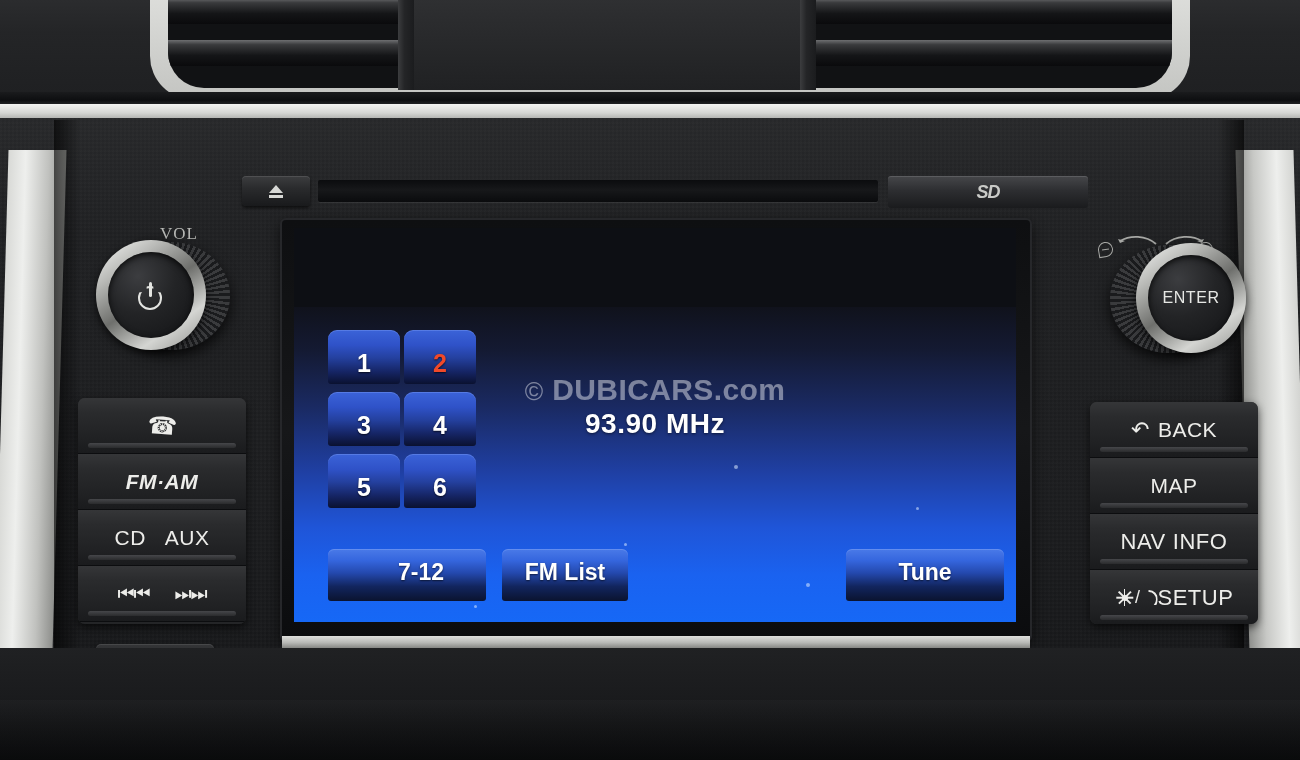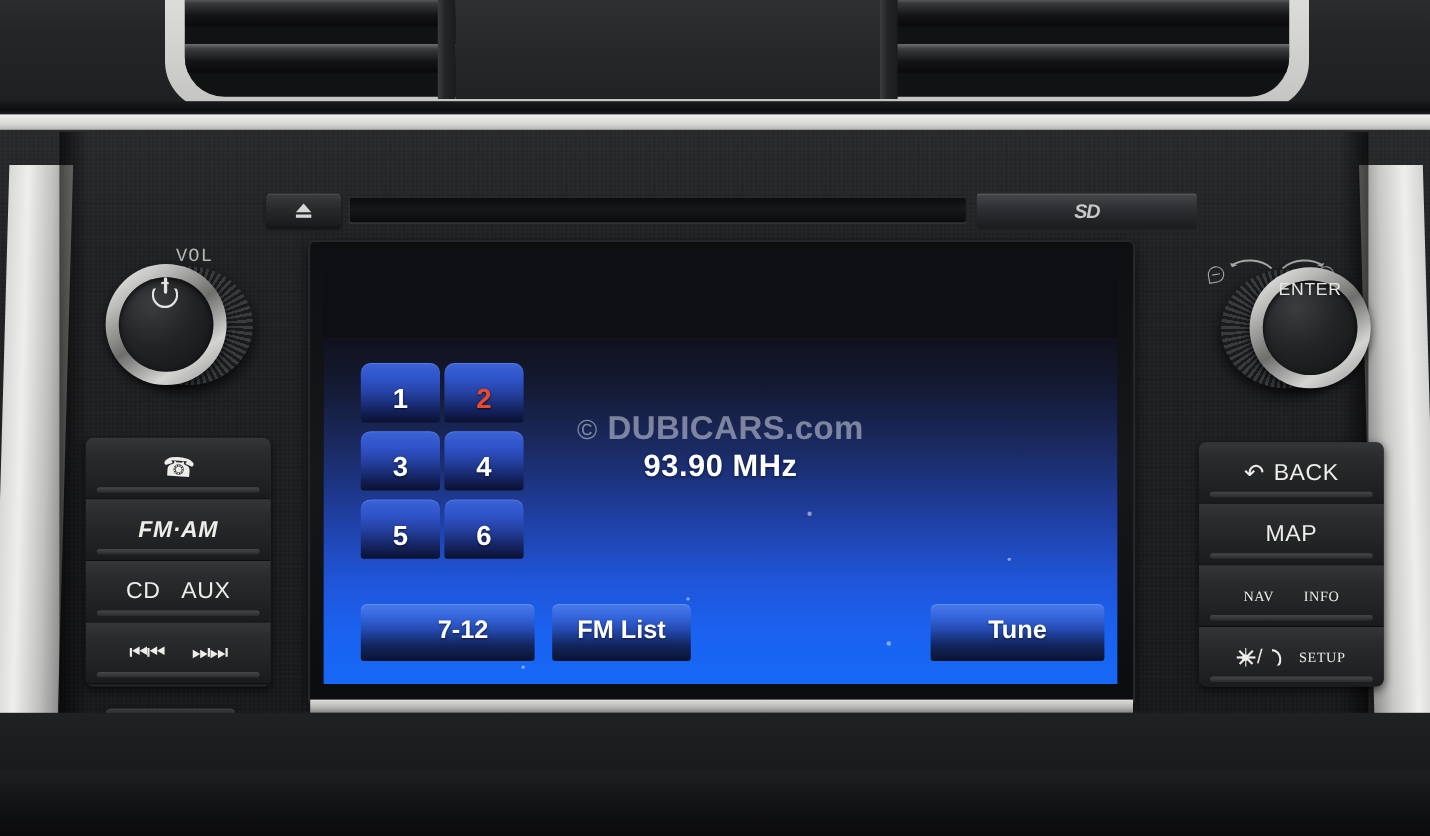--- a/index.html
+++ b/index.html
@@ -139,33 +139,33 @@
   }
   .knob-chrome {
     position: absolute; border-radius: 50%;
     background: linear-gradient(145deg,#fafbf9 0%, #b9bab7 25%, #6e6f6c 50%, #d4d5d2 75%, #8c8d8a 100%);
     box-shadow: 0 3px 8px rgba(0,0,0,0.7);
     display: flex; align-items: center; justify-content: center;
   }
   .knob-face {
     border-radius: 50%;
     background: radial-gradient(circle at 35% 28%, #3c3d40 0%, #232426 45%, #121315 100%);
-    display: flex; align-items: flex-start; justify-content: center;
+    display: flex; align-items: center; justify-content: center;
     box-shadow: 0 2px 6px rgba(0,0,0,0.8) inset;
   }
 
   
   #vol-knob { left: 96px; top: 240px; width: 150px; height: 110px; }
   #vol-knob .knob-ridges { left: 16px; top: 2px; width: 118px; height: 108px; }
   #vol-knob .knob-chrome { left: 0px; top: 0px; width: 110px; height: 110px; }
   #vol-knob .knob-face { width: 86px; height: 86px; }
   .vol-label {
     position: absolute; left: 160px; top: 224px;
     font-size: 17px; color: #b7b8b5; letter-spacing: 1px;
-    font-family: Liberation Mono, monospace;
+    font-family: Liberation Serif, serif;
   }
   .power-glyph {
     position: relative; width: 26px; height: 26px;
   }
   .power-ring {
     position: absolute; left: 0; top: 4px; width: 24px; height: 24px;
     border: 2.6px solid #e3e4e1; border-radius: 50%;
     clip-path: polygon(0 26%, 36% 26%, 36% 0, 64% 0, 64% 26%, 100% 26%, 100% 100%, 0 100%);
   }
   .power-stem {
@@ -225,21 +225,21 @@
     color: #ededea;
     font-size: 21px; letter-spacing: 0.5px;
   }
   .hw-btn::before {
     content: ""; position: absolute; left: 10px; right: 10px; bottom: 5px;
     height: 5px; border-radius: 3px;
     background: linear-gradient(180deg,#46474a,#2a2b2d);
   }
   .hw-btn.split { justify-content: space-around; padding: 0 27px; }
   .hw-btn .lbl { position: relative; z-index: 2; }
-  .hw-btn .lbl.small { font-size: 13px; font-family: Liberation Serif, serif; }
+  .hw-btn .lbl.small { font-size: 22px; }
 
   .phone-glyph {
     font-size: 24px; color: #ededea; transform: scaleX(-1) rotate(-4deg);
     display: inline-block;
   }
   .prev-glyph, .next-glyph { font-size: 19px; color: #ededea; letter-spacing: -1px; }
 
   .back-row { gap: 6px; }
   .back-arrow { font-size: 22px; color: #ededea; margin-right: 2px; }
 

